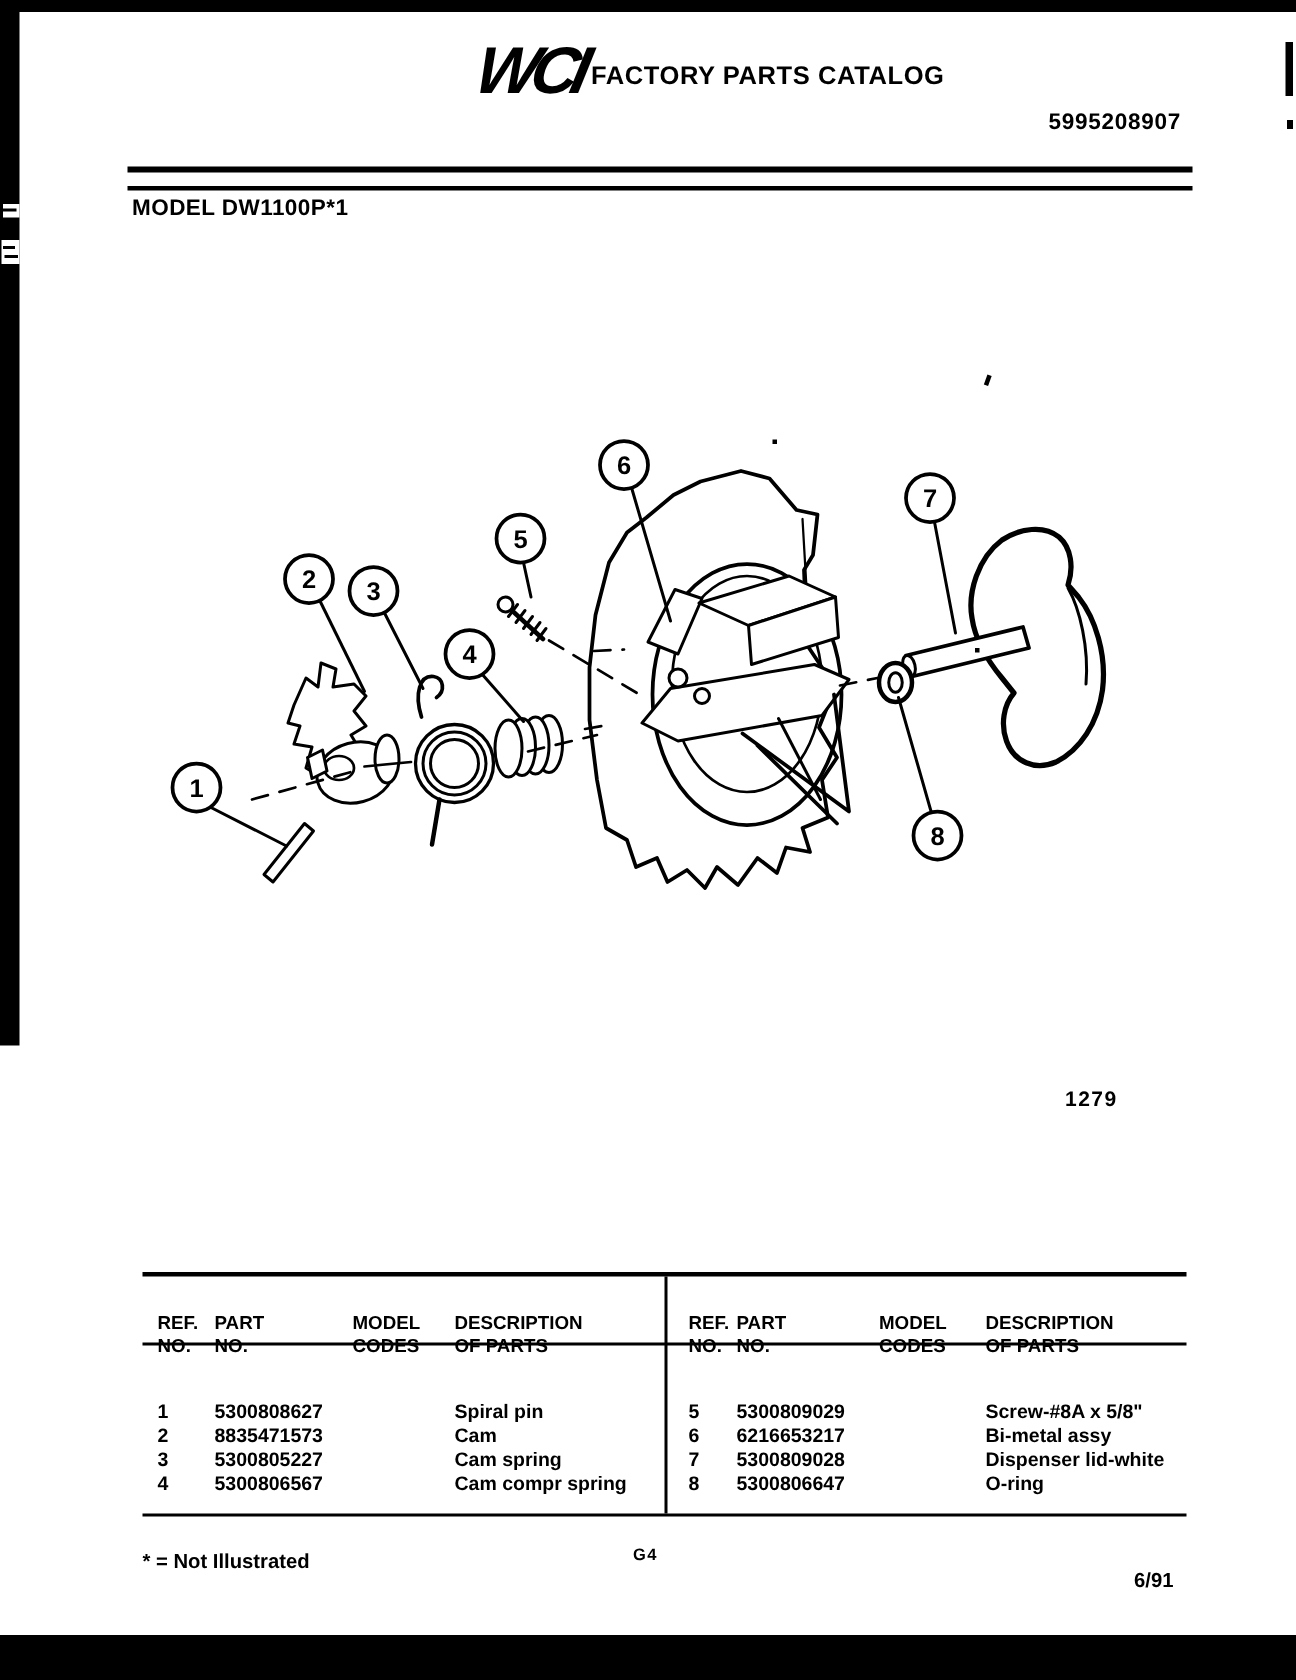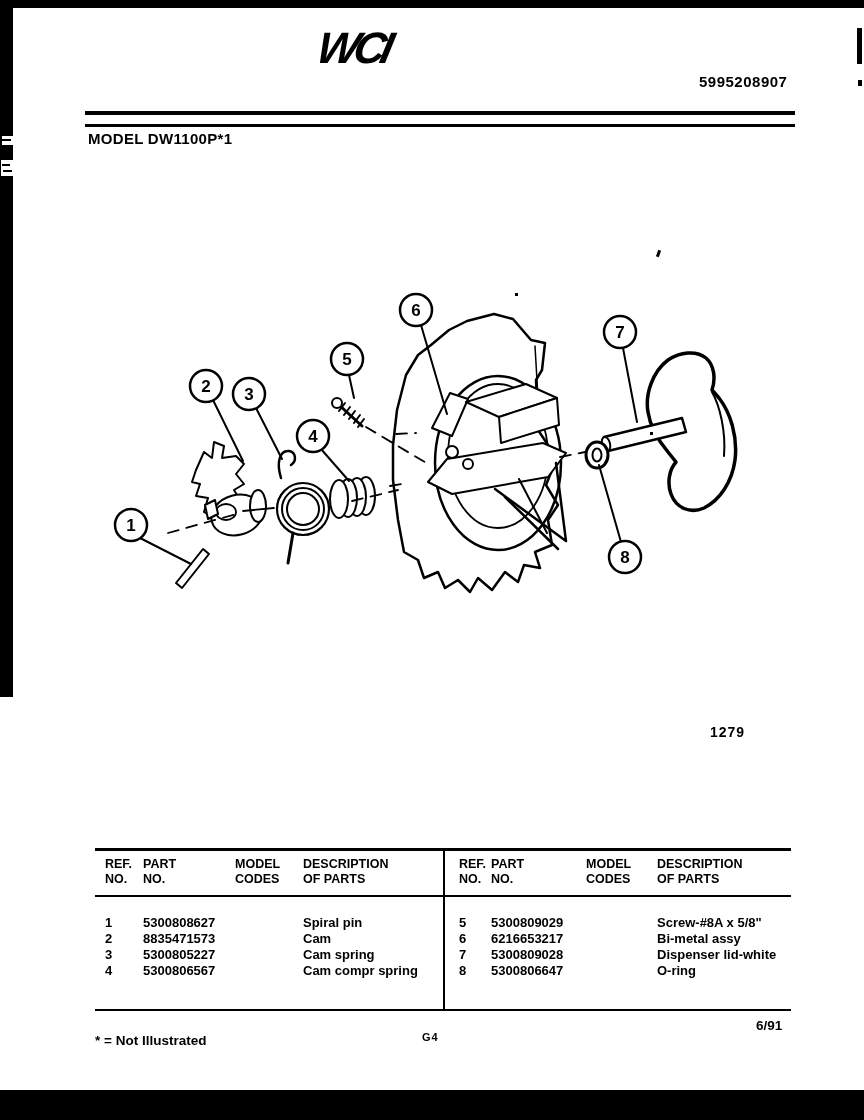--- a/index.html
+++ b/index.html
@@ -23,33 +23,33 @@
   .fignum{left:710px;top:724px;font-size:14px;letter-spacing:1px;text-align:right;}
   
   .ptable{left:95px;top:848px;width:696px;height:158px;border-top:3px solid #000;border-bottom:2px solid #000;}
   .ptable .head-underline{position:absolute;left:0;top:44px;width:696px;height:2px;background:#000;}
   .ptable .vdivider{position:absolute;left:348px;top:0;width:2px;height:158px;background:#000;}
   .half{position:absolute;top:0;height:158px;}
   .half.left{left:0;width:348px;}
   .half.right{left:350px;width:346px;}
   table.parts{border-collapse:collapse;table-layout:fixed;width:100%;}
   table.parts th,table.parts td{padding:0;text-align:left;vertical-align:top;font-weight:bold;}
-  table.parts th{font-size:12.5px;line-height:15px;padding-top:6px;height:38px;}
+  table.parts th{font-size:12.5px;line-height:15px;padding-top:24px;height:38px;}
   table.parts td{font-size:13px;line-height:16px;}
   .half.left  col.c-ref{width:48px;}  .half.left  col.c-part{width:92px;}
   .half.left  col.c-codes{width:68px;}.half.left  col.c-desc{width:140px;}
   .half.right col.c-ref{width:46px;}  .half.right col.c-part{width:95px;}
   .half.right col.c-codes{width:71px;}.half.right col.c-desc{width:134px;}
   .half .pad{padding-left:10px !important;}
   .half.right .pad{padding-left:14px !important;}
   tr.spacer td{height:20px;}
   
   .foot-note{left:95px;top:1033px;font-size:13.5px;}
   .foot-page{left:422px;top:1031px;font-size:11px;letter-spacing:1px;}
-  .foot-date{left:756px;top:1018px;font-size:13.5px;text-align:center;}
+  .foot-date{left:756px;top:1046px;font-size:13.5px;text-align:center;}
   svg text{font-family:"Liberation Sans",sans-serif;font-weight:bold;}
 </style>
 </head>
 <body>
 
 <div class="page">
 
   <div class="bar" style="left:0;top:0;width:864px;height:8px;"></div>
   <div class="bar" style="left:0;top:8px;width:13px;height:689px;"></div>
   <div class="notch" style="left:2px;top:136px;width:11px;height:9px;"></div>
@@ -57,20 +57,21 @@
   <div class="notch" style="left:1px;top:160px;width:12px;height:16px;"></div>
   <div class="bar" style="left:2px;top:164px;width:8px;height:2px;"></div>
   <div class="bar" style="left:3px;top:170px;width:9px;height:2px;"></div>
   <div class="bar" style="left:0;top:1090px;width:864px;height:30px;"></div>
   <div class="bar" style="left:857px;top:28px;width:5px;height:36px;"></div>
   <div class="bar" style="left:858px;top:80px;width:4px;height:6px;"></div>
   <div class="bar" style="left:657px;top:250px;width:3px;height:7px;transform:rotate(20deg);"></div>
   <div class="bar" style="left:515px;top:293px;width:3px;height:3px;"></div>
 
   <div class="abs wci">WCI</div>
+  <div class="abs cat-title">FACTORY PARTS CATALOG</div>
   <div class="abs pubnum">5995208907</div>
 
   <div class="abs rule2"></div>
   <div class="abs model">MODEL DW1100P*1</div>
 
   <svg class="abs" style="left:0;top:0;" width="864" height="1120" viewBox="0 0 864 1120" fill="none" stroke="#000" stroke-linecap="round" stroke-linejoin="round">
 
     <polygon stroke-width="2.5" fill="#fff" points="431,345 449,330 467,321 494,314 513,319 531,340 545,343 542,370 536,380 538,430
               548,445 552,470 546,485 558,505 548,520 552,545 535,552 540,568 524,565 518,582
               505,572 492,590 478,578 470,592 458,580 445,588 438,572 424,578 418,560 404,552

